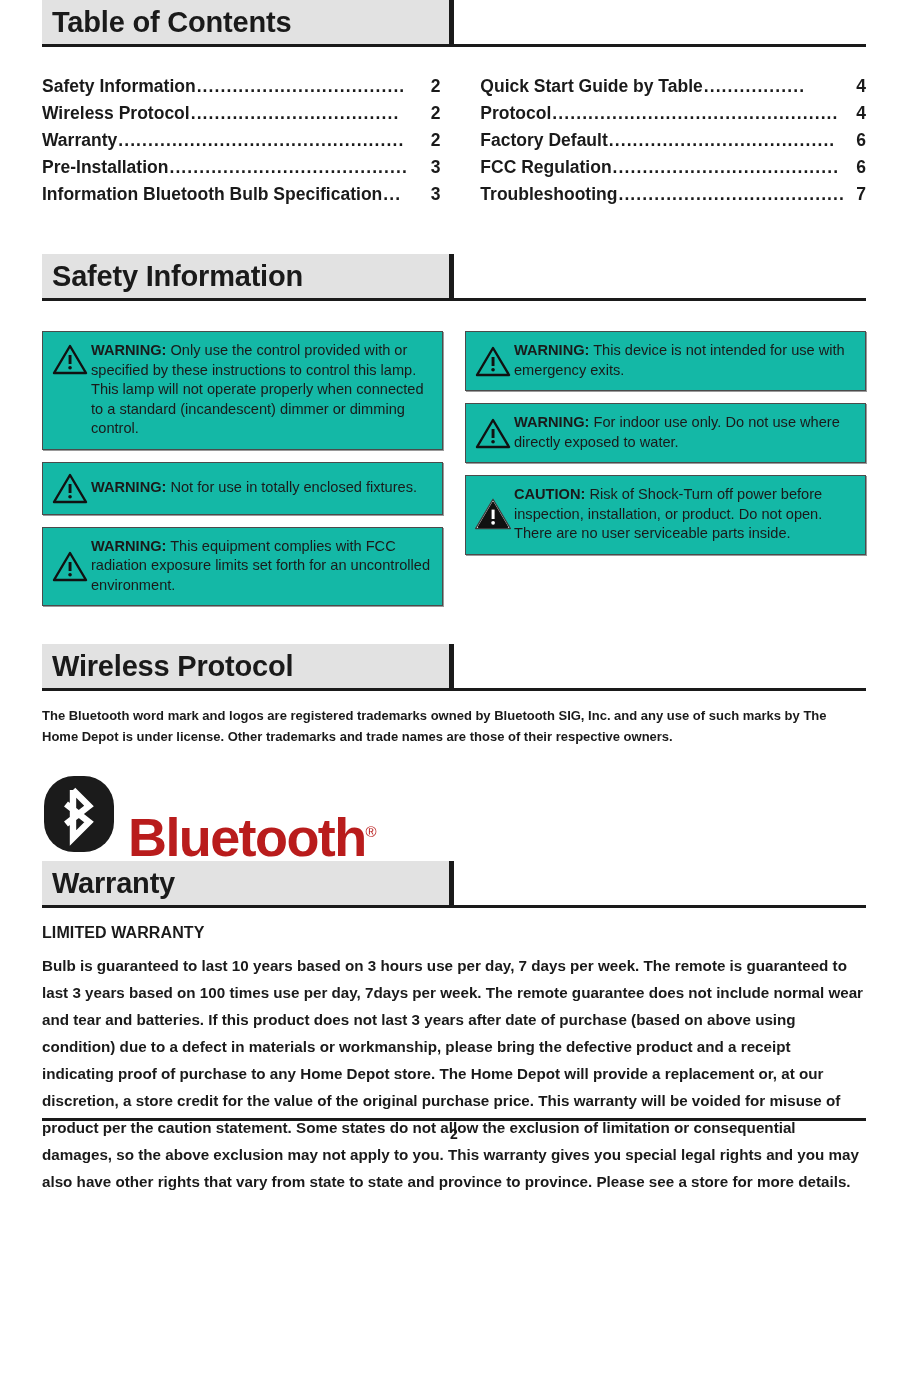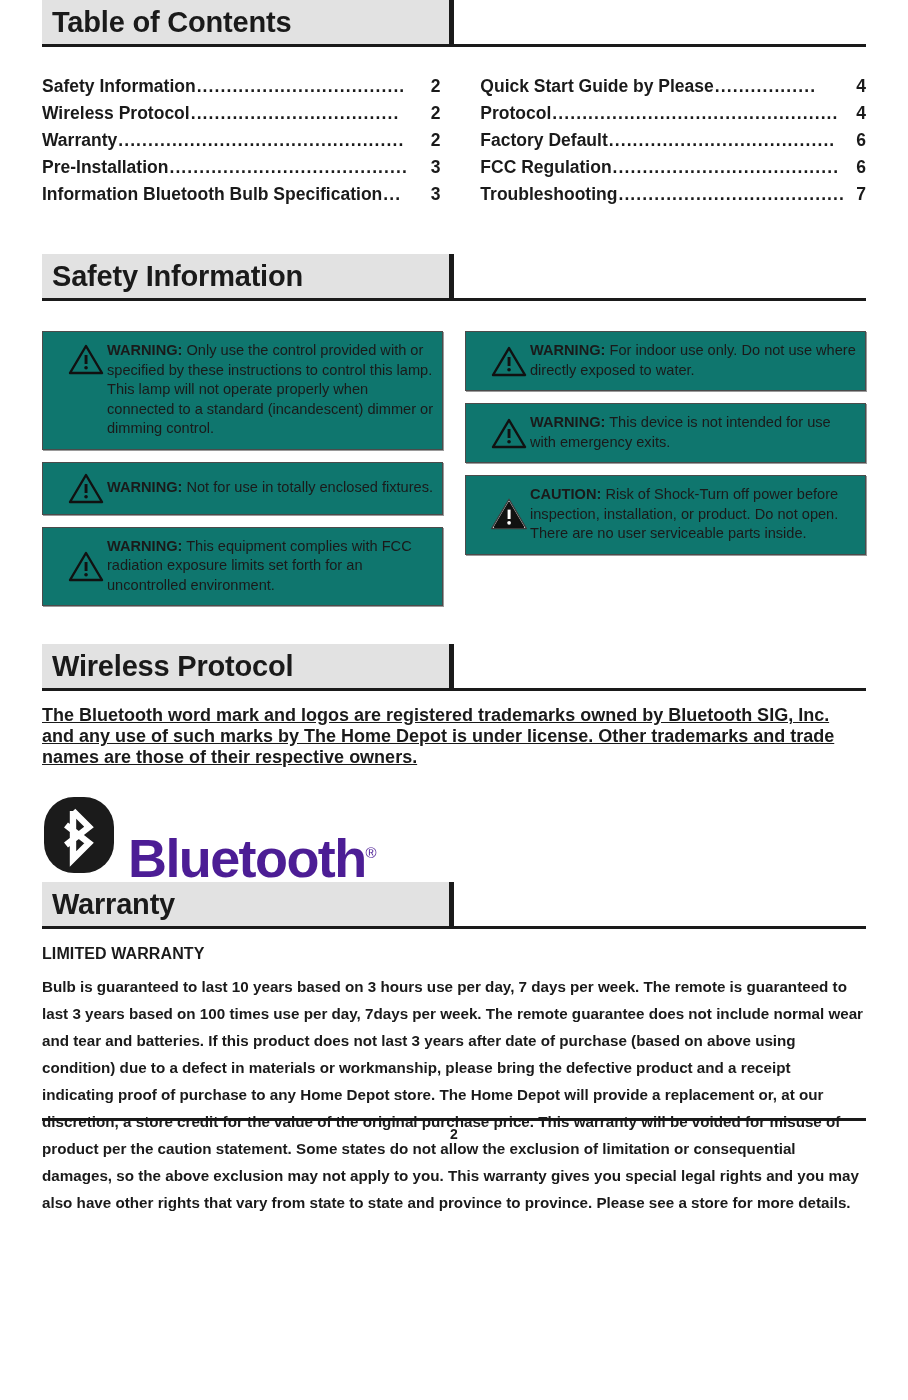--- a/index.html
+++ b/index.html
@@ -89,27 +89,27 @@
   
   .warn-columns {
     display: flex;
     gap: 22px;
     margin-top: 30px;
   }
   .warn-col { width: 404px; }
 
   .warn-box {
     position: relative;
-    background: #0f766e;
+    background: #14b8a6;
     border: 1px solid #4b4b4b;
     box-shadow: 1px 1px 0 #9a9a9a;
     box-sizing: border-box;
     display: flex;
     align-items: flex-start;
-    padding: 9px 8px 10px 22px;
+    padding: 9px 8px 10px 6px;
     margin-bottom: 12px;
   }
   .warn-box .icon {
     flex: 0 0 auto;
     width: 42px;
     display: flex;
     justify-content: center;
     padding-top: 2px;
   }
   .warn-box.center-icon { align-items: center; }
@@ -117,25 +117,24 @@
   .warn-text {
     flex: 1 1 auto;
     font-size: 14.6px;
     line-height: 19.5px;
     color: #1a1a1a;
   }
   .warn-text b { font-weight: bold; }
 
   
   .body-para {
-    font-size: 18px;
+    font-size: 13px;
     line-height: 21px;
     margin-top: 14px;
     font-weight: 600;
-    text-decoration: underline;
   }
   .sub-head {
     font-size: 16px;
     font-weight: bold;
     margin-top: 16px;
     letter-spacing: 0.1px;
   }
   .warranty-para {
     font-size: 15.2px;
     line-height: 27px;
@@ -157,21 +156,21 @@
     height: 80px;
     flex: 0 0 auto;
   }
   .bt-word {
     font-size: 54px;
     font-weight: bold;
     letter-spacing: -1.6px;
     margin-left: 12px;
     position: relative;
     line-height: 1;
-    color: #4c1d95;
+    color: #b91c1c;
     margin-top: 46px;
   }
   .bt-reg {
     font-size: 15px;
     vertical-align: super;
     font-weight: normal;
     letter-spacing: 0;
   }
 
   
@@ -231,21 +230,21 @@
       </div>
       <div class="toc-row">
         <span class="toc-label">Information Bluetooth Bulb Specification</span>
         <span class="toc-dots">...</span>
         <span class="toc-page">3</span>
       </div>
     </div>
 
     <div class="toc-col right">
       <div class="toc-row">
-        <span class="toc-label">Quick Start Guide by Please</span>
+        <span class="toc-label">Quick Start Guide by Table</span>
         <span class="toc-dots">.................</span>
         <span class="toc-page">4</span>
       </div>
       <div class="toc-row">
         <span class="toc-label">Protocol</span>
         <span class="toc-dots">................................................</span>
         <span class="toc-page">4</span>
       </div>
       <div class="toc-row">
         <span class="toc-label">Factory Default</span>
@@ -327,35 +326,35 @@
       <div class="warn-box center-icon">
         <span class="icon">
           <svg width="36" height="32" viewBox="0 0 36 32" aria-hidden="true">
             <path d="M18 3 L34 30 L2 30 Z" fill="none" stroke="#111" stroke-width="2.4" stroke-linejoin="round"></path>
             <rect x="16.6" y="12" width="2.9" height="9" fill="#111"></rect>
             <circle cx="18.05" cy="24.7" r="1.8" fill="#111"></circle>
           </svg>
         </span>
         <span class="warn-text">
           <b>WARNING:</b>
-          <span>For indoor use only. Do not use where directly exposed to water.</span>
+          <span>This device is not intended for use with emergency exits.</span>
         </span>
       </div>
 
       <div class="warn-box center-icon">
         <span class="icon">
           <svg width="36" height="32" viewBox="0 0 36 32" aria-hidden="true">
             <path d="M18 3 L34 30 L2 30 Z" fill="none" stroke="#111" stroke-width="2.4" stroke-linejoin="round"></path>
             <rect x="16.6" y="12" width="2.9" height="9" fill="#111"></rect>
             <circle cx="18.05" cy="24.7" r="1.8" fill="#111"></circle>
           </svg>
         </span>
         <span class="warn-text">
           <b>WARNING:</b>
-          <span>This device is not intended for use with emergency exits.</span>
+          <span>For indoor use only. Do not use where directly exposed to water.</span>
         </span>
       </div>
 
       <div class="warn-box center-icon">
         <span class="icon">
           <svg width="38" height="34" viewBox="0 0 38 34" aria-hidden="true">
             <path d="M19 2.2 L36.4 31.6 L1.6 31.6 Z" fill="#ffffff" stroke="#3a3a3a" stroke-width="1.2" stroke-linejoin="round"></path>
             <path d="M19 5.4 L33.6 30.1 L4.4 30.1 Z" fill="#111111" stroke="#111111" stroke-width="1.6" stroke-linejoin="round"></path>
             <rect x="17.6" y="12.6" width="3" height="9.4" fill="#ffffff"></rect>
             <circle cx="19.1" cy="25.8" r="1.85" fill="#ffffff"></circle>

